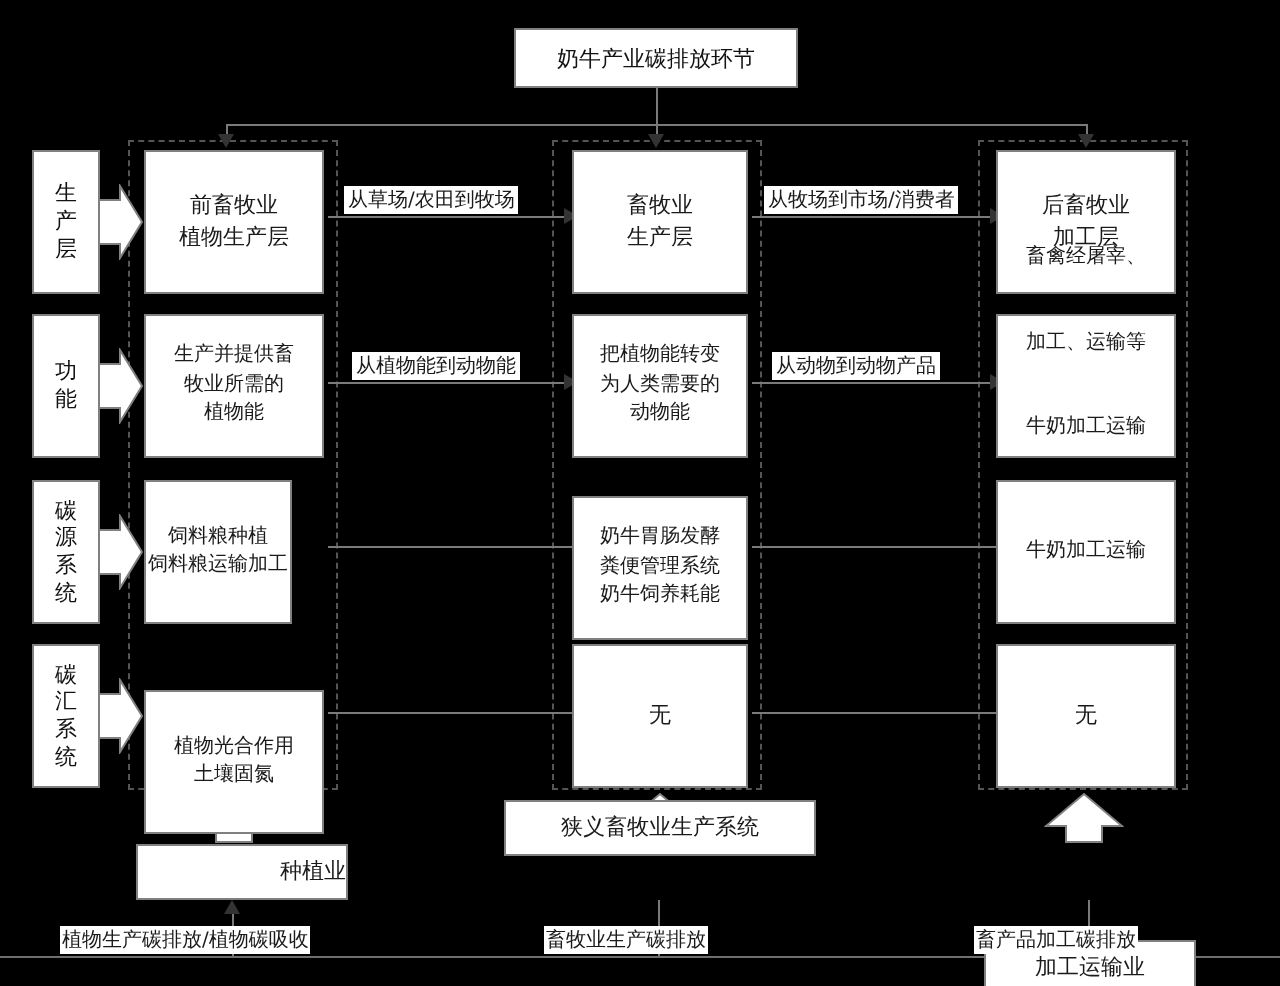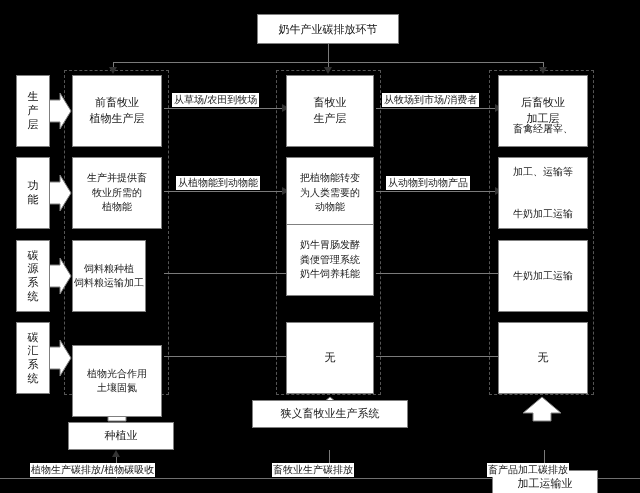--- a/index.html
+++ b/index.html
@@ -226,21 +226,21 @@
 
   <div class="box" style="left:286px; top:157px; width:88px; height:72px; font-size:10px;">
     <span class="line">把植物能转变</span>
     <span class="line">为人类需要的</span>
     <span class="line">动物能</span>
   </div>
   <div class="box" style="left:286px; top:75px; width:88px; height:72px; font-size:11px;">
     <span class="line">畜牧业</span>
     <span class="line">生产层</span>
   </div>
-  <div class="box" style="left:286px; top:224px; width:88px; height:72px; font-size:10px;justify-content:center;">
+  <div class="box" style="left:286px; top:248px; width:88px; height:72px; font-size:10px;justify-content:center;">
     <span class="line">奶牛胃肠发酵</span>
     <span class="line">粪便管理系统</span>
     <span class="line">奶牛饲养耗能</span>
   </div>
   <div class="box" style="left:286px; top:322px; width:88px; height:72px; font-size:11px;">
     <span class="line">无</span>
   </div>
 
   <div class="box" style="left:498px; top:75px; width:90px; height:72px; font-size:11px;">
     <span class="line">后畜牧业</span>
@@ -262,21 +262,21 @@
   <svg class="hollow-arrow-up" style="left:97px; top:396px;" width="40" height="26" viewBox="0 0 40 26">
     <polygon points="20,1 39,17 29,17 29,25 11,25 11,17 1,17" fill="#ffffff" stroke="#808080" stroke-width="1"></polygon>
   </svg>
   <svg class="hollow-arrow-up" style="left:310px; top:396px;" width="40" height="26" viewBox="0 0 40 26">
     <polygon points="20,1 39,17 29,17 29,25 11,25 11,17 1,17" fill="#ffffff" stroke="#808080" stroke-width="1"></polygon>
   </svg>
   <svg class="hollow-arrow-up" style="left:522px; top:396px;" width="40" height="26" viewBox="0 0 40 26">
     <polygon points="20,1 39,17 29,17 29,25 11,25 11,17 1,17" fill="#ffffff" stroke="#808080" stroke-width="1"></polygon>
   </svg>
 
-  <div class="box" style="left:68px; top:422px; width:106px; height:28px; font-size:11px;">
+  <div class="box" style="left:68px; top:422px; width:106px; height:28px; font-size:11px;align-items:flex-end;">
     <span class="line">种植业</span>
   </div>
   <div class="box" style="left:252px; top:400px; width:156px; height:28px; font-size:11px;">
     <span class="line">狭义畜牧业生产系统</span>
   </div>
   <div class="box" style="left:492px; top:422px; width:106px; height:28px; font-size:11px;margin-top:48px;">
     <span class="line">加工运输业</span>
   </div>
 
   <div class="baseline" style="left:0px; top:478px; width:640px;"></div>

